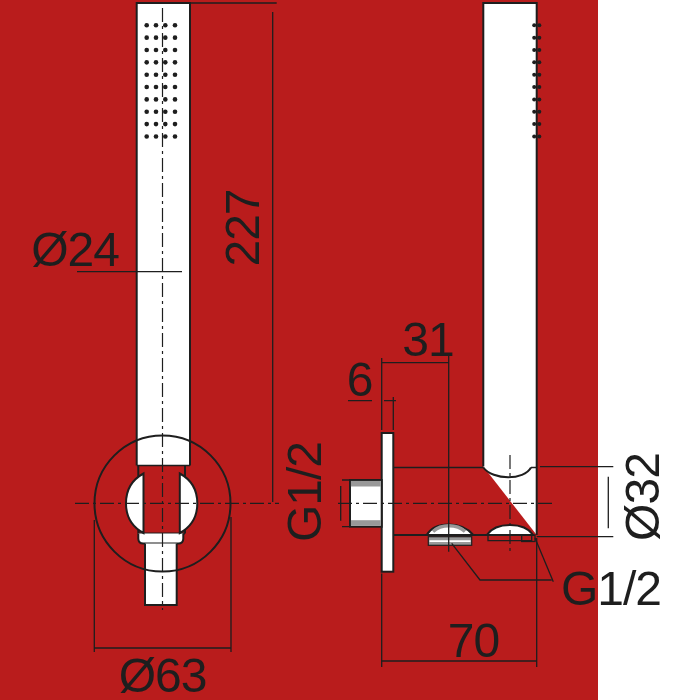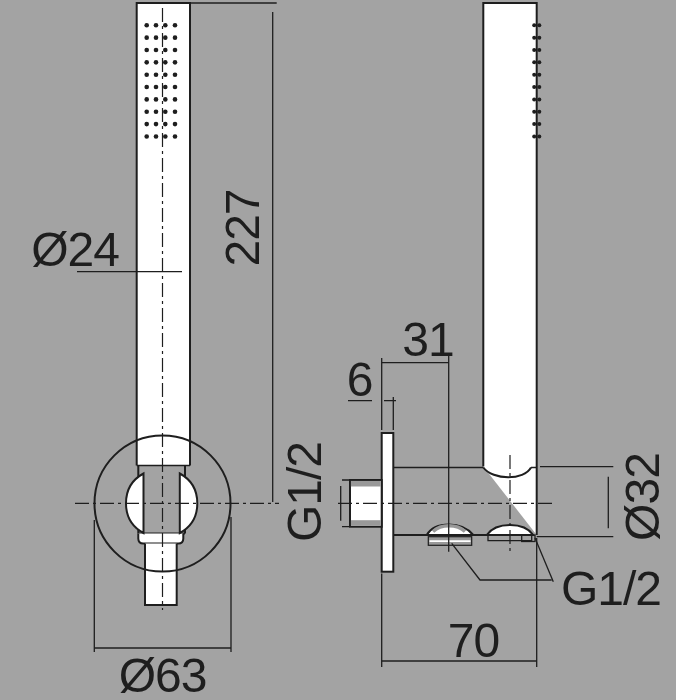--- a/index.html
+++ b/index.html
@@ -1,16 +1,16 @@
 <!DOCTYPE html>
 <html><head>
 <meta charset="utf-8">
 <style>
   html,body{margin:0;padding:0;background:#ffffff;}
-  .stage{width:676px;height:700px;position:relative;background:#a3a3a3;}
+  .stage{width:598px;height:700px;position:relative;background:#b91c1c;}
   svg{display:block;}
   text{font-family:"Liberation Sans","DejaVu Sans",sans-serif;font-size:48px;fill:#1e1e1e;letter-spacing:-1px;}
   .outline{stroke:#1e1e1e;stroke-width:2;fill:none;}
   .outline-f{stroke:#1e1e1e;stroke-width:2;fill:#ffffff;}
   .thin{stroke:#1e1e1e;stroke-width:1.3;fill:none;}
   .cl{stroke:#1e1e1e;stroke-width:1.2;fill:none;stroke-dasharray:14 4 3 4;}
 </style>
 </head>
 <body>
 

